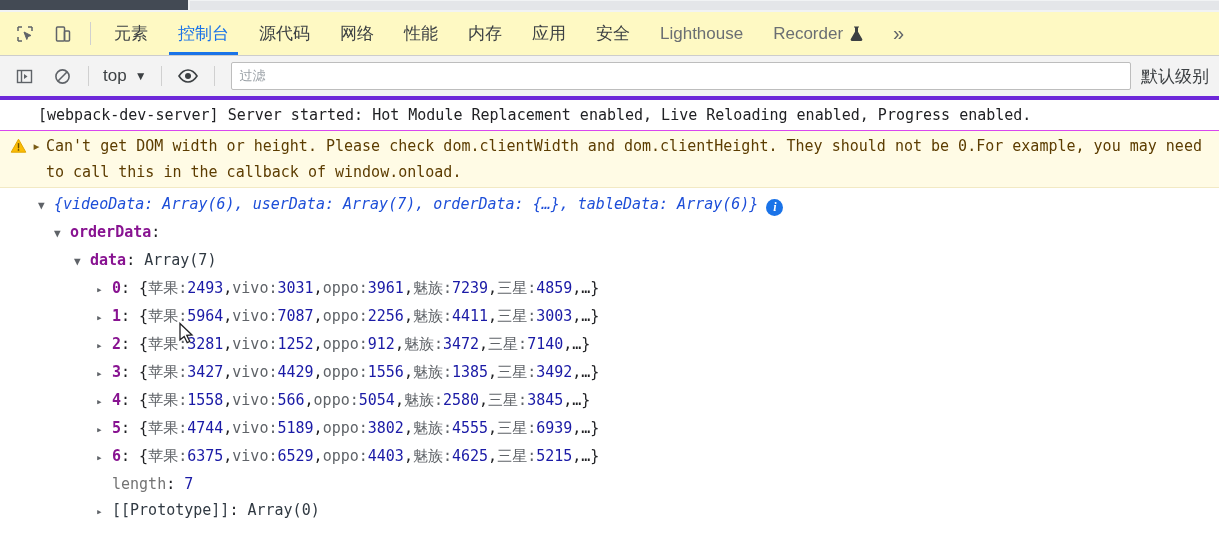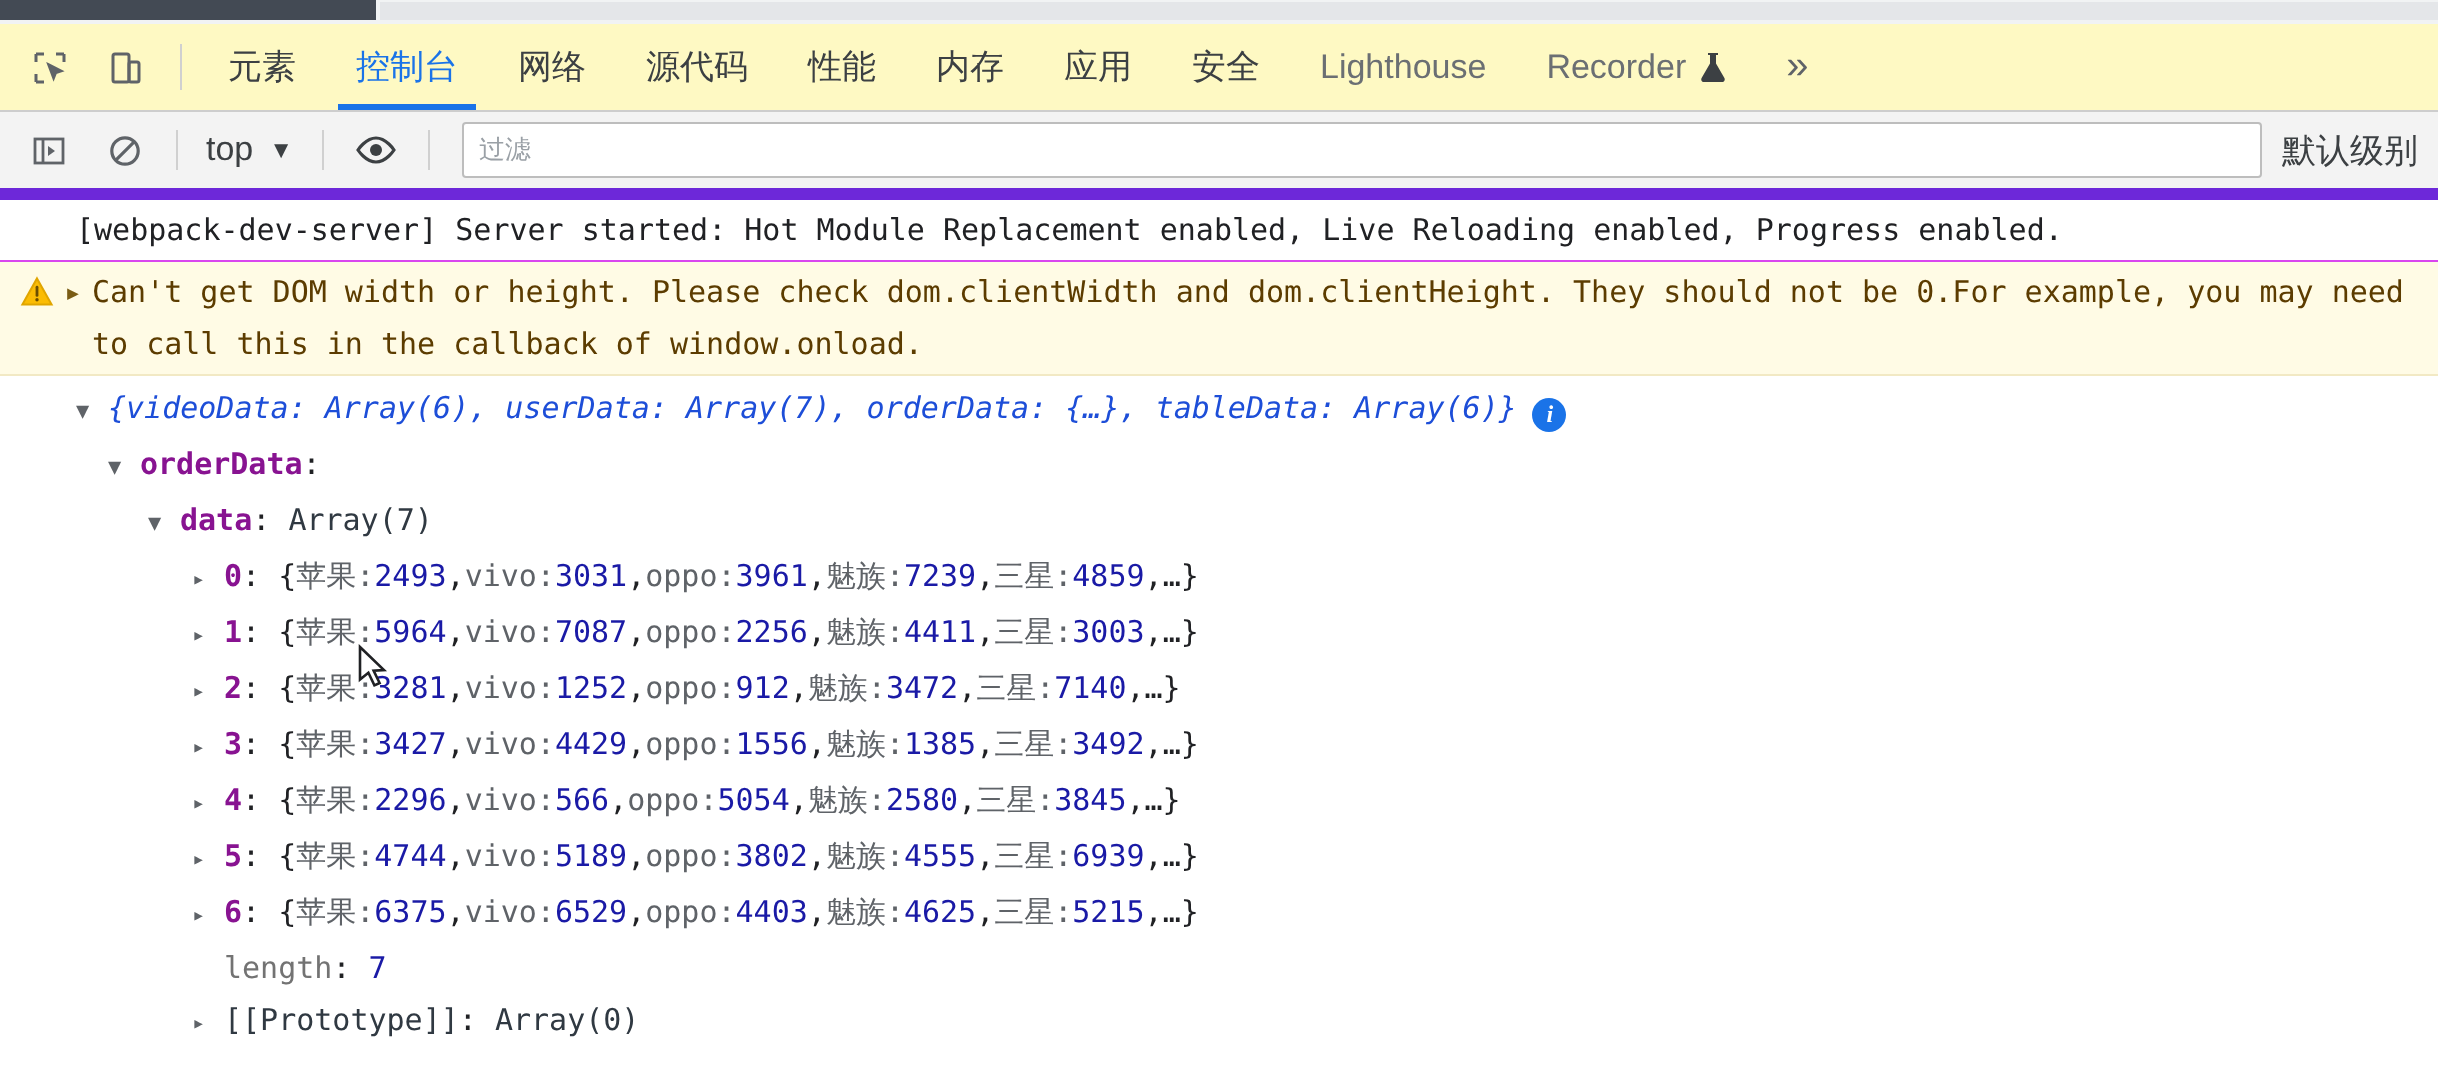--- a/index.html
+++ b/index.html
@@ -38,21 +38,21 @@
   .tab.active::after {
     content:""; position:absolute; left:6px; right:6px; bottom:0;
     height:3px; background:#1a73e8;
   }
   .tab .flask { margin-left:6px; display:inline-flex; }
   .tab-more { display:flex; align-items:center; padding:0 14px; font-size:20px; color:#5f6368; cursor:pointer;}
 
   
   .toolbar {
     display:flex; align-items:center; height:44px;
-    background:#f3f3f3; border-bottom:6px solid #6d28d9;
+    background:#f3f3f3; border-bottom:4px solid #6d28d9;
     padding:0 6px; gap:2px; overflow:hidden;
   }
   .tool-btn {
     width:36px; height:32px; display:flex; align-items:center; justify-content:center;
     color:#5f6368; cursor:pointer; border-radius:2px; flex:none;
   }
   .tool-sep { width:1px; height:20px; background:#d0d0d0; margin:0 6px; flex:none; }
   .ctx-select {
     display:flex; align-items:center; gap:8px; padding:0 6px;
     font-size:17px; color:#3c4043; cursor:pointer; flex:none;
@@ -138,24 +138,24 @@
 
   <div class="tb-sep"></div>
 
   <div class="tab">
       <span>元素</span>
     </div>
   <div class="tab active">
       <span>控制台</span>
     </div>
   <div class="tab">
+      <span>源代码</span>
+    </div>
+  <div class="tab">
       <span>网络</span>
-    </div>
-  <div class="tab">
-      <span>源代码</span>
     </div>
   <div class="tab">
       <span>性能</span>
     </div>
   <div class="tab">
       <span>内存</span>
     </div>
   <div class="tab">
       <span>应用</span>
     </div>
@@ -344,21 +344,21 @@
           <span class="k-dim">三星: </span>
           <span class="num">3492</span>
           <span class="punct">, </span>
           <span class="punct">…}</span>
         </div>
         <div class="row ind3">
           <span class="arrow">▸</span>
           <span class="idx">4</span>
           <span class="punct">: {</span>
           <span class="k-dim">苹果: </span>
-          <span class="num">2296</span>
+          <span class="num">1558</span>
           <span class="punct">, </span>
           <span class="k-dim">vivo: </span>
           <span class="num">566</span>
           <span class="punct">, </span>
           <span class="k-dim">oppo: </span>
           <span class="num">5054</span>
           <span class="punct">, </span>
           <span class="k-dim">魅族: </span>
           <span class="num">2580</span>
           <span class="punct">, </span>

